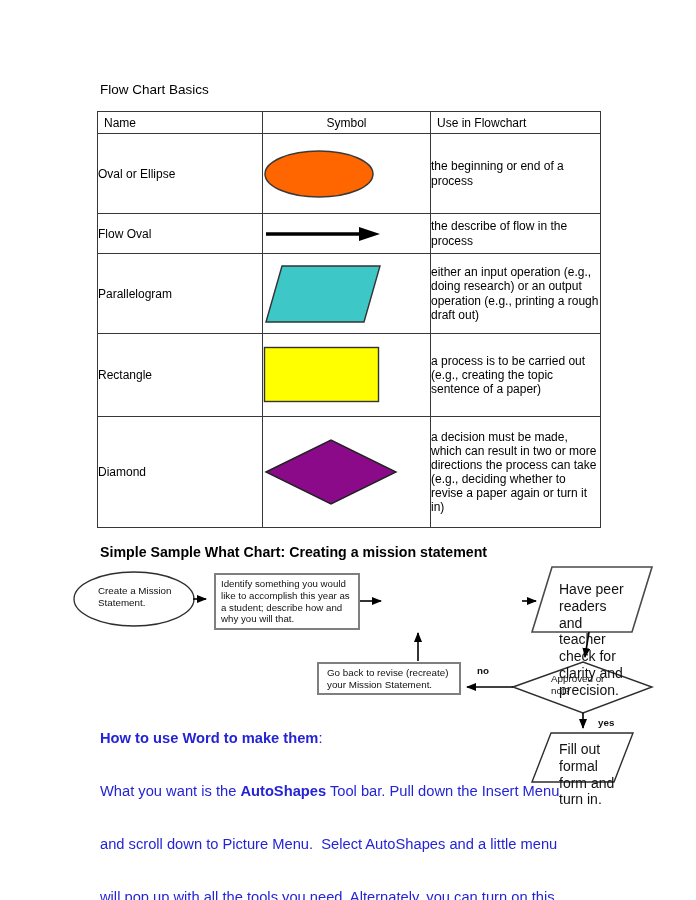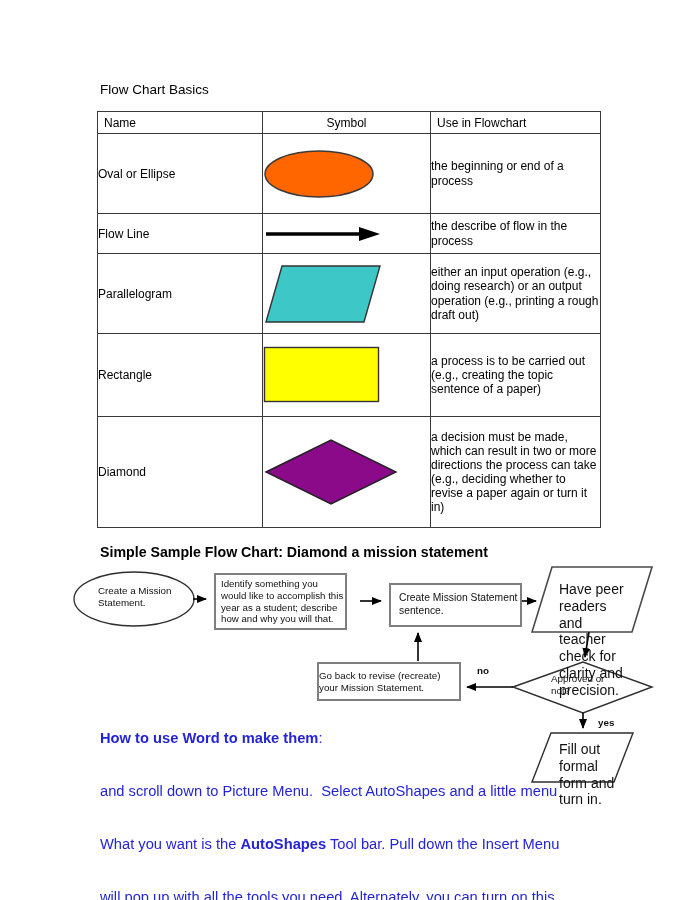--- a/index.html
+++ b/index.html
@@ -20,25 +20,25 @@
   tr.r1{height:80px;} tr.r2{height:40px;} tr.r3{height:80px;} tr.r4{height:83px;} tr.r5{height:111px;}
   td.symbol-cell svg{display:inline-block;vertical-align:middle;}
 
   .fc-heading{position:absolute;left:100px;top:544px;font-size:14.2px;font-weight:bold;}
 
   .flowchart{position:absolute;left:0;top:560px;width:696px;height:245px;}
   .flowchart > svg{position:absolute;left:0;top:0;}
   .fc-label{position:absolute;font-size:9.8px;line-height:1.2;color:#111;}
   .fc-box{position:absolute;box-sizing:border-box;background:#fff;border:2px solid #7f7f7f;
     font-size:9.7px;line-height:1.22;color:#111;}
-  #n-identify{left:214px;top:13px;width:133px;height:57px;padding:3px 1px 2px 5px;}
+  #n-identify{left:214px;top:13px;width:146px;height:57px;padding:3px 1px 2px 5px;}
   #n-create{left:389px;top:23px;width:133px;height:44px;display:flex;align-items:center;
     padding-left:8px;font-size:10.3px;}
-  #n-goback{left:317px;top:102px;width:144px;height:39px;display:flex;align-items:center;
-    font-size:9.8px;border-width:2px;}
+  #n-goback{left:317px;top:102px;width:144px;height:33px;display:flex;align-items:center;
+    padding-left:8px;font-size:9.8px;border-width:2px;}
   #n-start{left:98px;top:25px;width:88px;}
   #n-peer{left:559px;top:21px;width:72px;font-size:14px;}
   #n-decision{left:551px;top:113px;width:68px;}
   #n-fillout{left:559px;top:181px;width:62px;font-size:14px;}
   .fc-tag{position:absolute;font-size:9.8px;font-weight:bold;color:#111;}
   #lbl-no{left:477px;top:105px;}
   #lbl-yes{left:592px;top:157px;margin-left:6px;}
 
   .howto{position:absolute;left:100px;top:695px;width:480px;color:#2424D6;
     font-size:14.7px;line-height:17.6px;white-space:pre-wrap;}
@@ -66,21 +66,21 @@
     <tr class="r1">
       <td class="name-cell">Oval or Ellipse</td>
       <td class="symbol-cell">
         <svg width="112" height="50">
           <ellipse cx="56" cy="25" rx="54" ry="23" stroke="#3a3a3a" stroke-width="1.5" fill="#FF6600"></ellipse>
         </svg>
       </td>
       <td class="use-cell">the beginning or end of a process</td>
     </tr>
     <tr class="r2">
-      <td class="name-cell">Flow Line</td>
+      <td class="name-cell">Flow Oval</td>
       <td class="symbol-cell">
         <svg width="120" height="18">
           <line x1="3" y1="9" x2="97" y2="9" stroke="#000" stroke-width="3.5"></line>
           <polygon points="96,2 96,16 117,9" fill="#000"></polygon>
         </svg>
       </td>
       <td class="use-cell">the describe of flow in the process</td>
     </tr>
     <tr class="r3">
       <td class="name-cell">Parallelogram</td>
@@ -105,21 +105,21 @@
       <td class="symbol-cell">
         <svg width="136" height="70">
           <polygon points="3,35 68,3 133,35 68,67" stroke="#222" stroke-width="1.4" fill="#8A0A8A"></polygon>
         </svg>
       </td>
       <td class="use-cell">a decision must be made, which can result in two or more directions the process can take (e.g., deciding whether to revise a paper again or turn it in)</td>
     </tr>
   </tbody>
     </table>
 
-  <div class="fc-heading">Simple Sample Flow Chart: Diamond a mission statement</div>
+  <div class="fc-heading">Simple Sample What Chart: Creating a mission statement</div>
 
   <div class="flowchart">
     <svg width="696" height="245">
       <defs>
         <marker id="ah" markerUnits="userSpaceOnUse" markerWidth="12" markerHeight="10" refX="9" refY="4" orient="auto">
           <polygon points="0,0 10,4 0,8" fill="#000"></polygon>
         </marker>
       </defs>
       <ellipse cx="134" cy="39" rx="60" ry="27" fill="#fff" stroke="#2e2e2e" stroke-width="1.3"></ellipse>
       <polygon points="532,72 552,7 652,7 632,72" fill="#fff" stroke="#4a4a4a" stroke-width="1.6"></polygon>
@@ -129,32 +129,31 @@
       <path d="M360 41 H381" stroke="#000" stroke-width="1.6" marker-end="url(#ah)"></path>
       <path d="M522 41 H536" stroke="#000" stroke-width="1.6" marker-end="url(#ah)"></path>
       <path d="M589 72 L585 97" stroke="#000" stroke-width="1.6" marker-end="url(#ah)"></path>
       <path d="M513 127 L467 127" stroke="#000" stroke-width="1.6" marker-end="url(#ah)"></path>
       <path d="M418 101 L418 73" stroke="#000" stroke-width="1.6" marker-end="url(#ah)"></path>
       <path d="M583 153 L583 168" stroke="#000" stroke-width="1.6" marker-end="url(#ah)"></path>
     </svg>
 
     <div class="fc-label" id="n-start">Create a Mission Statement.</div>
     <div class="fc-box" id="n-identify">Identify something you would like to accomplish this year as a student; describe how and why you will that.</div>
-    <div class="fc-box" id="n-create">Create Mission Statement sentence.</div>
     <div class="fc-label" id="n-peer">Have peer readers and teacher check for clarity and precision.</div>
     <div class="fc-label" id="n-decision">Approved or not?</div>
     <div class="fc-box" id="n-goback">Go back to revise (recreate) your Mission Statement.</div>
     <div class="fc-label" id="n-fillout">Fill out formal form and turn in.</div>
     <div class="fc-tag" id="lbl-no">no</div>
     <div class="fc-tag" id="lbl-yes">yes</div>
   </div>
 
   <div class="howto">
     <div><span class="bold">How to use Word to make them</span><span>:</span></div>
+    <div><span>What you want is the </span><span class="bold">AutoShapes</span><span> Tool bar. Pull down the Insert Menu</span></div>
     <div>and scroll down to Picture Menu.  Select AutoShapes and a little menu</div>
-    <div><span>What you want is the </span><span class="bold">AutoShapes</span><span> Tool bar. Pull down the Insert Menu</span></div>
     <div>will pop up with all the tools you need. Alternately, you can turn on this</div>
     
     
     
   </div>
 
 </div>
 
 </body></html>

